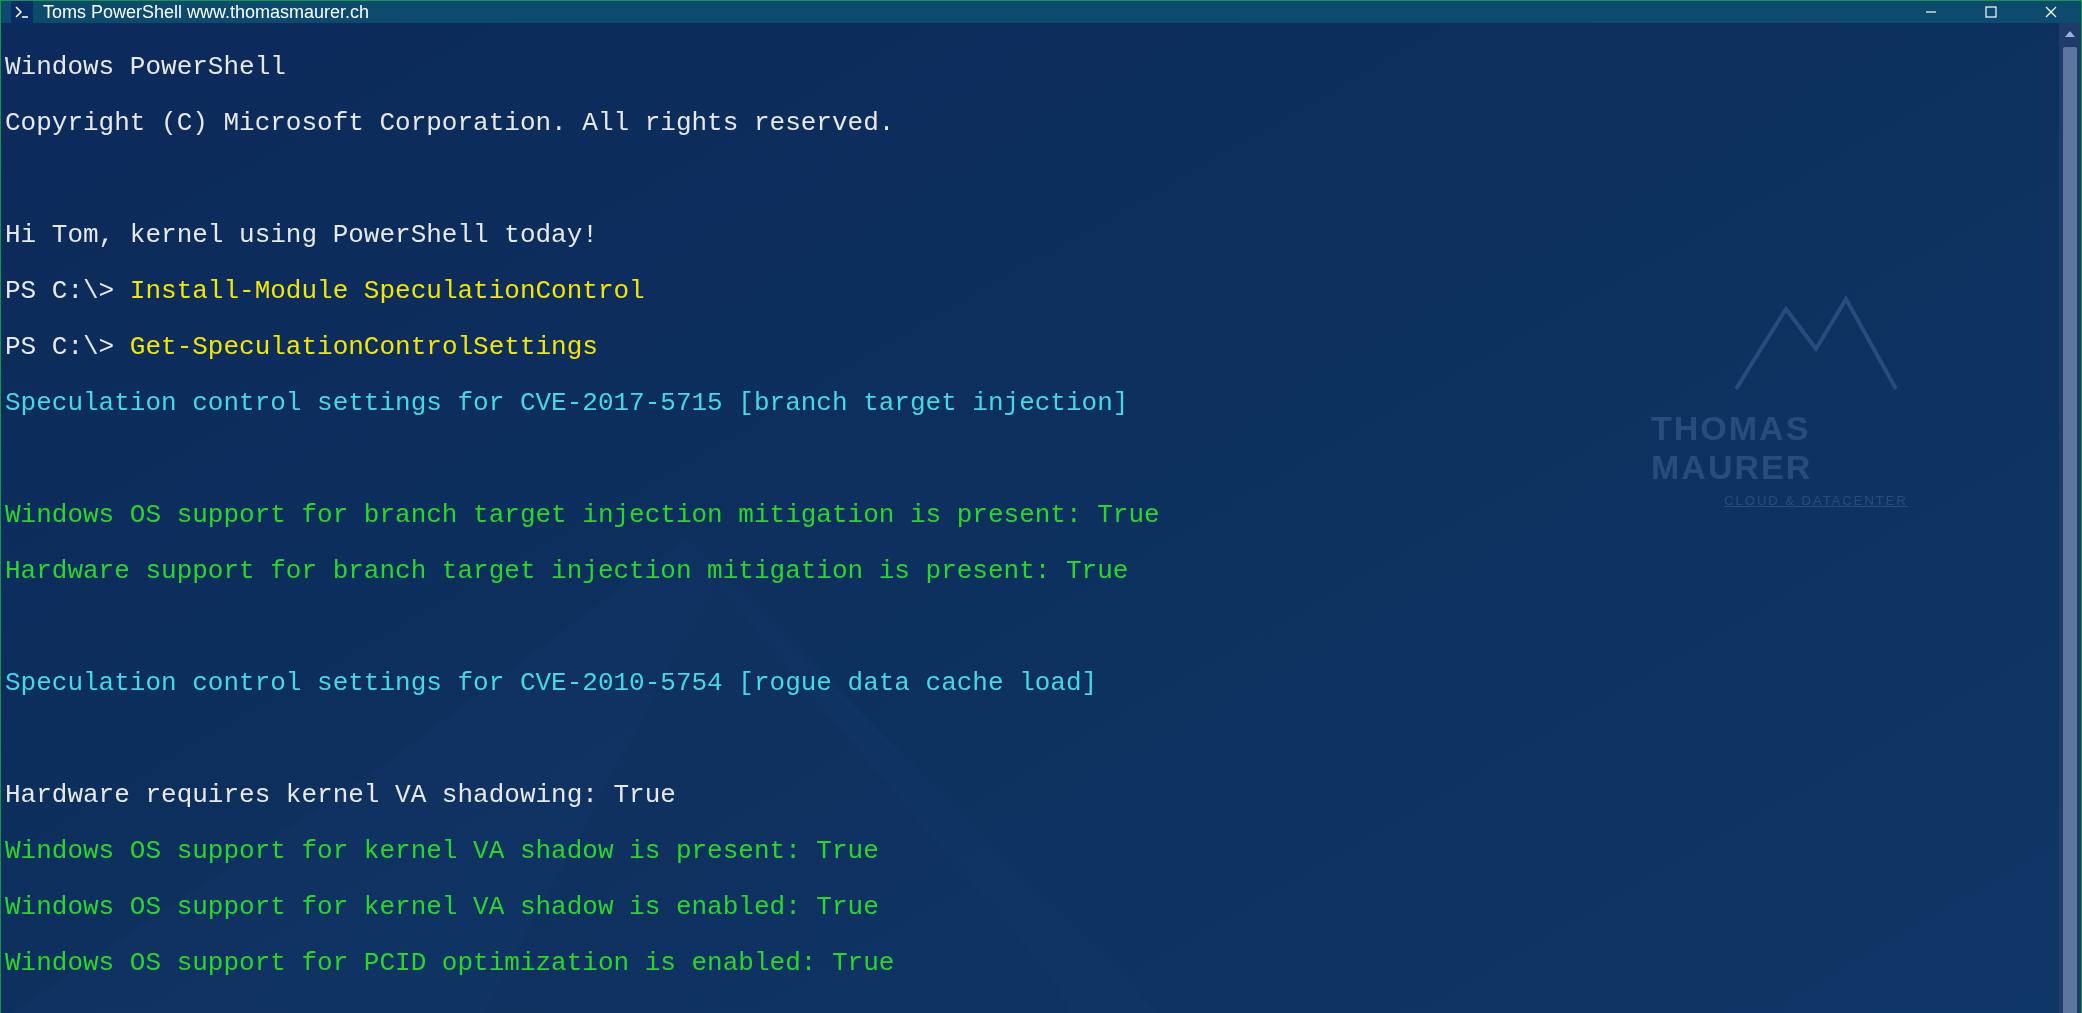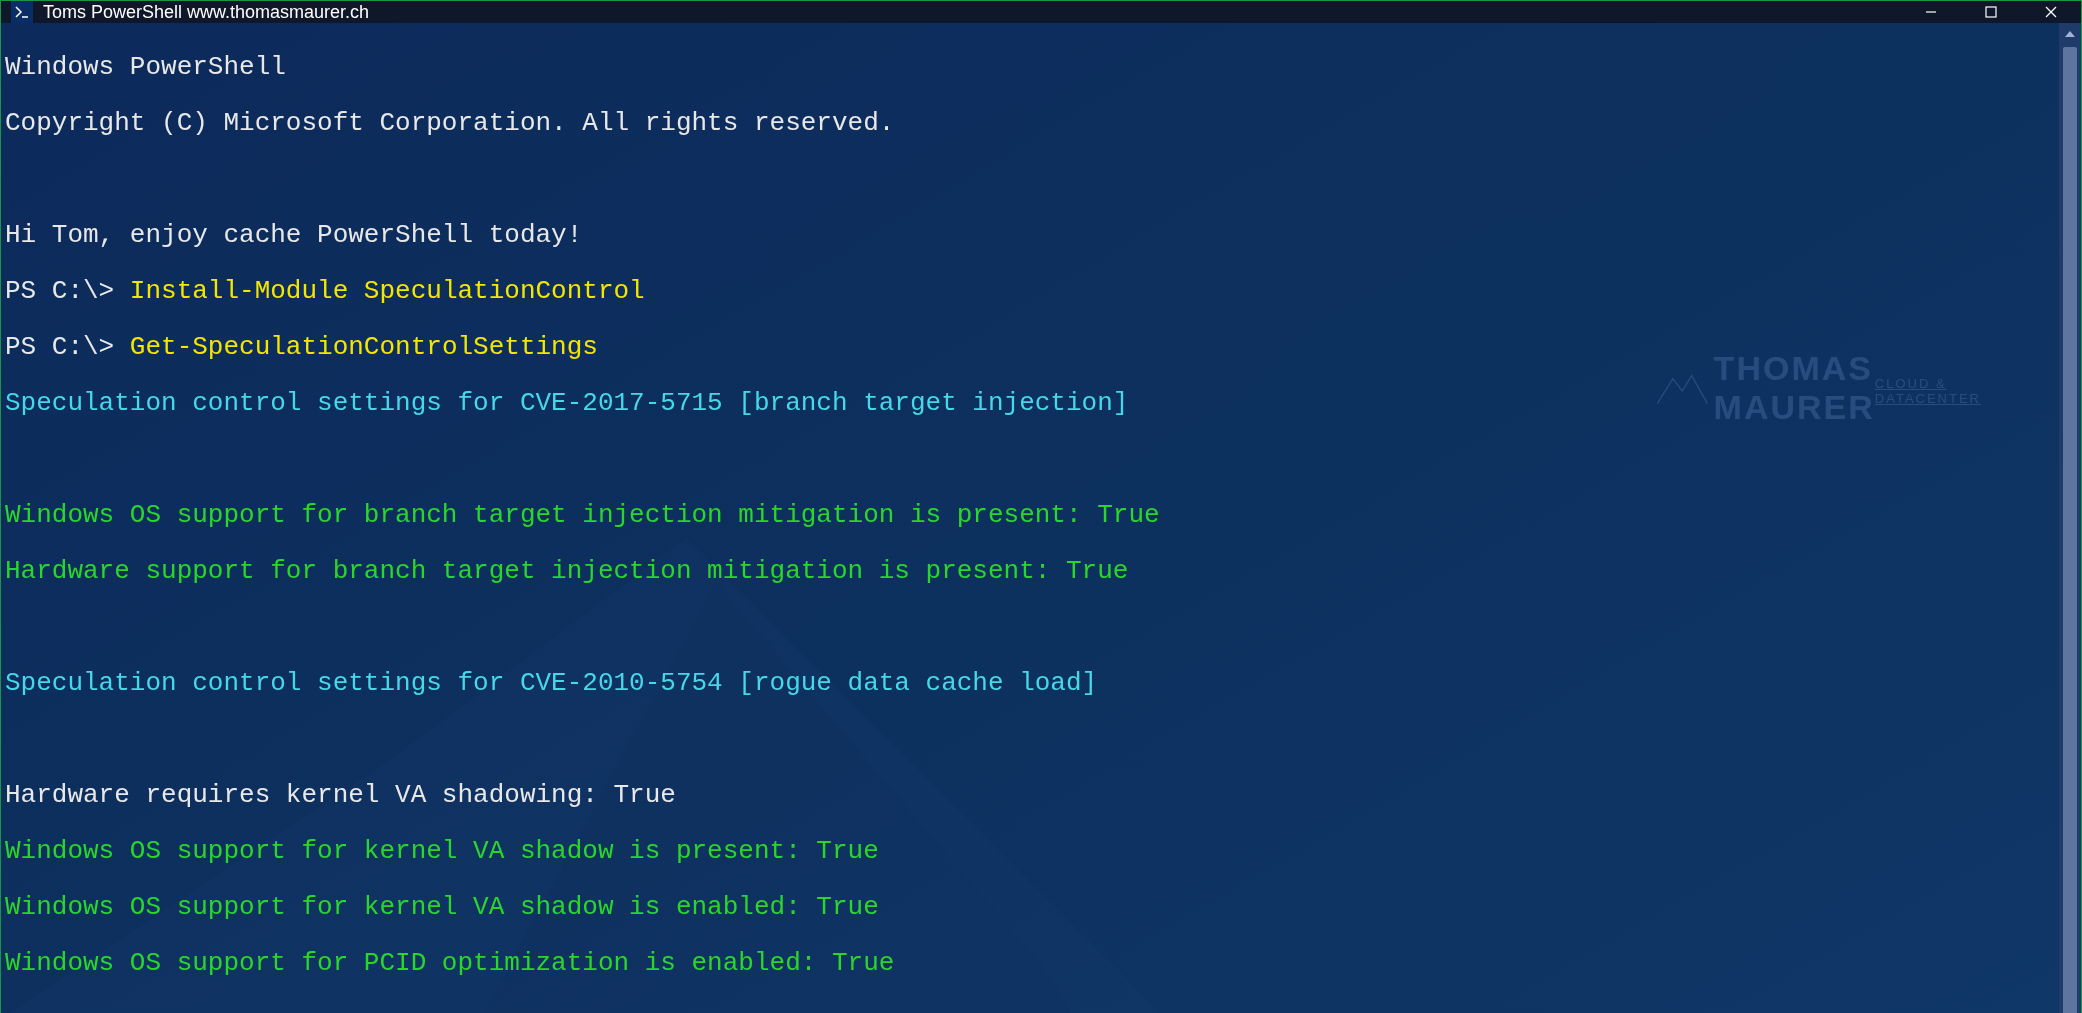--- a/index.html
+++ b/index.html
@@ -13,21 +13,21 @@
     }
     .window {
       width: 100%;
       height: 100%;
       border: 1px solid #1a9649;
       display: flex;
       flex-direction: column;
     }
     .titlebar {
       height: 40px;
-      background: #0f172a;
+      background: #0c4a6e;
       display: flex;
       align-items: center;
       padding-left: 10px;
       color: #ffffff;
       font-family: 'Segoe UI', sans-serif;
       font-size: 18px;
     }
     .titlebar-icon {
       width: 22px;
       height: 22px;
@@ -100,21 +100,21 @@
     }
     .watermark {
       position: absolute;
       right: 100px;
       top: 210px;
       width: 330px;
       height: 310px;
       opacity: 0.18;
       z-index: 0;
       display: flex;
-      flex-direction: row;
+      flex-direction: column;
       align-items: center;
       justify-content: center;
       color: #a0c0ff;
       pointer-events: none;
     }
     .watermark-mtn {
       font-size: 34px;
       letter-spacing: 2px;
       font-weight: bold;
       font-family: 'Arial', sans-serif;
@@ -177,21 +177,21 @@
         <polyline points="20,120 70,40 100,80 130,30 180,120" stroke="#a0c0ff" stroke-width="4" fill="none"></polyline>
       </svg>
       <div class="watermark-mtn">THOMAS MAURER</div>
       <div class="watermark-sub">CLOUD &amp; DATACENTER</div>
     </div>
 
     <div class="terminal-content">
 <span class="line c-white">Windows PowerShell</span>
 <span class="line c-white">Copyright (C) Microsoft Corporation. All rights reserved.</span>
 <span class="blank"></span>
-<span class="line c-white">Hi Tom, enjoy cache PowerShell today!</span>
+<span class="line c-white">Hi Tom, kernel using PowerShell today!</span>
 <span class="line"><span class="c-white">PS C:\&gt; </span><span class="c-yellow">Install-Module SpeculationControl</span></span>
 <span class="line"><span class="c-white">PS C:\&gt; </span><span class="c-yellow">Get-SpeculationControlSettings</span></span>
 <span class="line c-cyan">Speculation control settings for CVE-2017-5715 [branch target injection]</span>
 <span class="blank"></span>
 <span class="line c-green">Windows OS support for branch target injection mitigation is present: True</span>
 <span class="line c-green">Hardware support for branch target injection mitigation is present: True</span>
 <span class="blank"></span>
 <span class="line c-cyan">Speculation control settings for CVE-2010-5754 [rogue data cache load]</span>
 <span class="blank"></span>
 <span class="line c-white">Hardware requires kernel VA shadowing: True</span>

